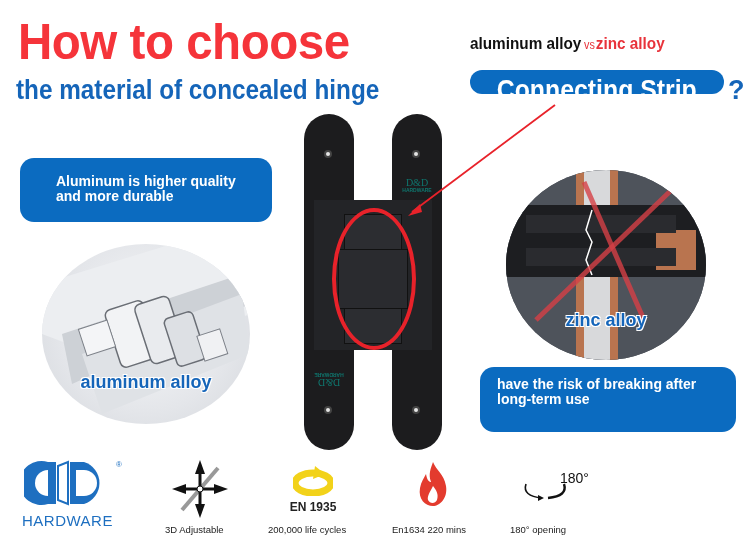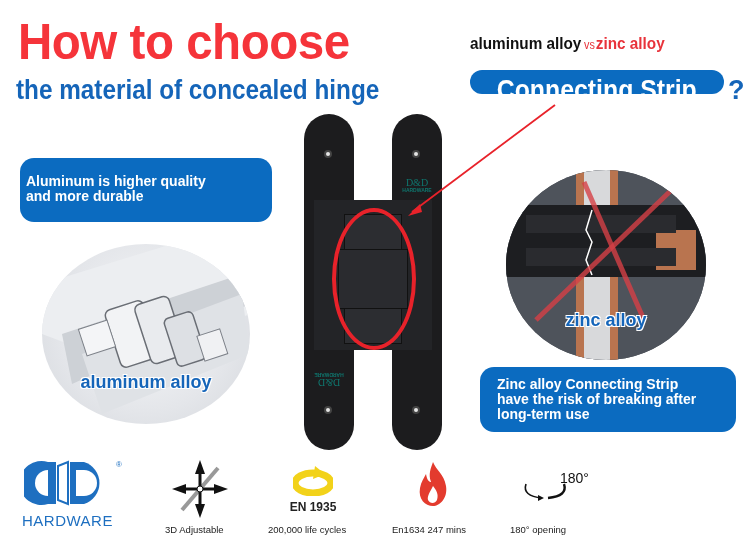--- a/index.html
+++ b/index.html
@@ -9,21 +9,21 @@
   .vs-line { left:470px; top:34px; font-size:17px; font-weight:bold; line-height:20px; white-space:nowrap; transform:scaleX(0.9); transform-origin:left; }
   .vs-line .alu { color:#111; }
   .vs-line .vs { color:#e8333b; font-size:12px; font-weight:normal; margin:0 1px 0 3px; }
   .vs-line .zinc { color:#e8333b; }
   .subtitle { left:16px; top:74px; font-size:27px; font-weight:bold; color:#1565b9; white-space:nowrap; line-height:32px; transform:scaleX(0.9); transform-origin:left; }
   .pill { left:470px; top:70px; width:254px; height:24px; background:#0b6bc0; border-radius:14px; color:#fff; font-size:27px; font-weight:bold; line-height:40px; text-align:center; }
   .pill span { display:inline-block; transform:scaleX(0.92); }
   .qmark { left:728px; top:74px; font-size:27px; font-weight:bold; color:#1565b9; line-height:32px; }
 
   .callout { background:#0b6bc0; color:#fff; font-weight:bold; border-radius:14px; font-size:14px; line-height:15px; }
-  .callout-left { left:20px; top:158px; width:252px; height:64px; padding:16px 0 0 6px; }
+  .callout-left { left:20px; top:158px; width:252px; height:64px; padding:16px 0 0 36px; }
   .callout-right { left:480px; top:367px; width:256px; height:65px; padding:10px 0 0 17px; }
 
   .circle { border-radius:50%; overflow:hidden; }
   .alu-circle { left:42px; top:244px; width:208px; height:180px; background:radial-gradient(circle at 50% 45%, #f7f8fa 0%, #e4e6ea 60%, #d4d7dc 100%); }
   .zinc-circle { left:506px; top:170px; width:200px; height:190px; background:#4b5058; }
 
   .hinge-leaf { background:#1c1c1e; border-radius:26px 26px 26px 26px; }
   .screw { width:8px; height:8px; border-radius:50%; background:#e6e6e6; border:2px solid #444; }
   .logo-txt { color:#0f766e; font-family:"Liberation Serif", serif; text-align:center; line-height:1; }
 
@@ -103,21 +103,20 @@
     <rect x="20" y="45" width="150" height="18" fill="#2a2b2f"></rect>
     <rect x="20" y="78" width="150" height="18" fill="#2a2b2f"></rect>
     <path d="M86 40 L80 60 L86 72 L80 90 L86 105" stroke="#ffffff" stroke-width="1.5" fill="none"></path>
     <line x1="78" y1="12" x2="138" y2="150" stroke="#d64046" stroke-width="5" opacity="0.8"></line>
     <line x1="178" y1="8" x2="30" y2="150" stroke="#d64046" stroke-width="5" opacity="0.8"></line>
   </svg>
   <div class="abs" style="left:0;width:200px;top:140px;text-align:center;font-weight:bold;font-size:18px;color:#1565b9;text-shadow:-1px -1px 0 #fff,1px -1px 0 #fff,-1px 1px 0 #fff,1px 1px 0 #fff;">zinc alloy</div>
 </div>
 
 <div class="abs callout callout-right">
-  <div>Zinc alloy Connecting Strip</div>
   <div>have the risk of breaking after</div>
   <div>long-term use</div>
 </div>
 
 <div class="abs" style="left:22px;top:460px;width:100px;height:70px;">
   <svg class="abs" style="left:2px;top:0;" width="90" height="46" viewBox="0 0 90 46">
     <path d="M24 2 A22 22 0 1 0 24 44 L32 44 L32 2 Z" fill="#1e6fc0"></path>
     <path d="M24 10 A13 13 0 1 0 24 36 L24 10 Z" fill="#fff"></path>
     <path d="M46 2 L60 2 A22 22 0 0 1 60 44 L46 44 Z" fill="#1e6fc0"></path>
     <path d="M52 10 L60 10 A13 13 0 0 1 60 36 L52 36 Z" fill="#fff"></path>
@@ -148,21 +147,21 @@
   </svg>
   <div class="abs" style="left:0;top:42px;width:90px;text-align:center;font-size:12px;font-weight:bold;color:#222;">EN 1935</div>
   <div class="abs feature-label" style="left:0;top:66px;width:90px;">200,000 life cycles</div>
 </div>
 
 <div class="abs" style="left:392px;top:462px;width:80px;height:76px;">
   <svg class="abs" style="left:26px;top:0;" width="30" height="44" viewBox="0 0 30 44">
     <path d="M15 0 C18 8 26 12 28 24 C30 36 22 44 15 44 C7 44 0 37 2 26 C3 20 6 16 8 12 C9 18 11 20 13 20 C10 12 13 6 15 0 Z" fill="#e33b2e"></path>
     <path d="M15 24 C18 28 21 32 19 38 C17 42 12 42 10 38 C9 34 12 30 15 24 Z" fill="#fff"></path>
   </svg>
-  <div class="abs feature-label" style="left:0;top:62px;width:80px;">En1634 247 mins</div>
+  <div class="abs feature-label" style="left:0;top:62px;width:80px;">En1634 220 mins</div>
 </div>
 
 <div class="abs" style="left:510px;top:470px;width:70px;height:68px;">
   <svg class="abs" style="left:10px;top:0;" width="50" height="34" viewBox="0 0 50 34">
     <path d="M6 14 Q2 26 22 28" fill="none" stroke="#111" stroke-width="1.6"></path>
     <polygon points="24,28 18,25 18,31" fill="#111"></polygon>
     <path d="M44 14 Q48 26 28 28" fill="none" stroke="#111" stroke-width="2.4"></path>
   </svg>
   <div class="abs" style="left:18px;top:0;font-size:14px;color:#111;margin-left:32px;">180°</div>
   <div class="abs feature-label" style="left:0;top:54px;width:70px;">180° opening</div>

